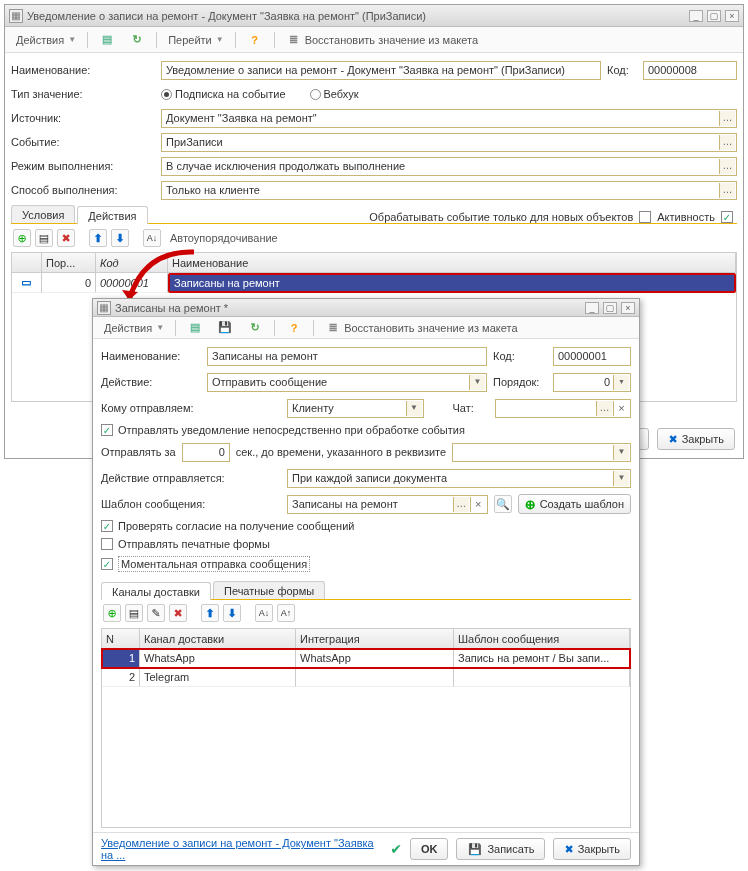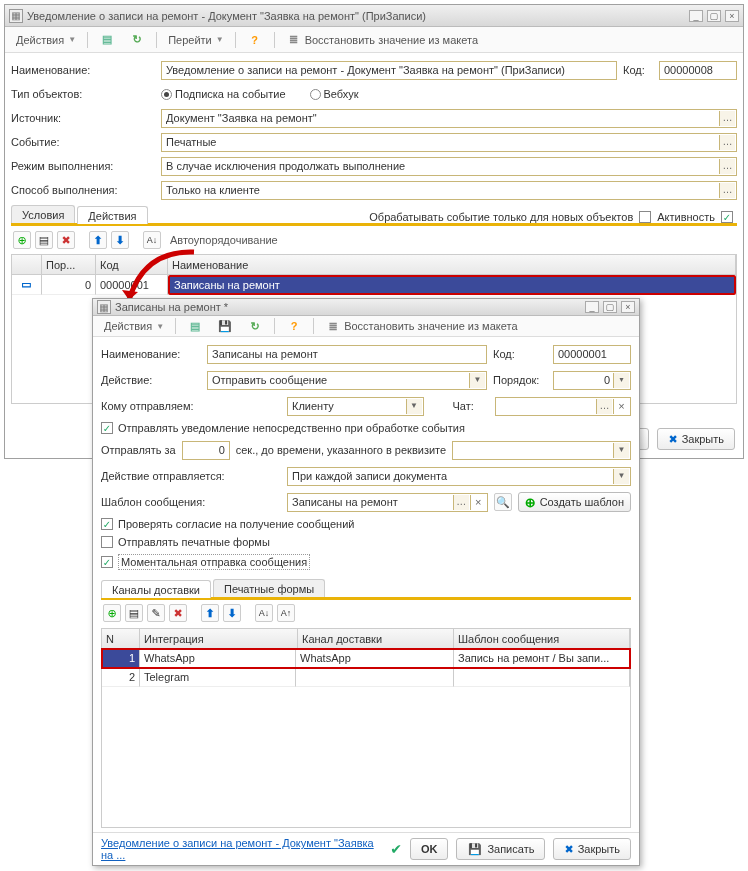--- a/index.html
+++ b/index.html
@@ -110,21 +110,21 @@
   .input .x2 {
     position: absolute; right: 1px; top: 1px;
     width: 16px; height: 15px;
     border-left: 1px solid #c8b678;
     text-align: center; line-height: 14px; color: #666;
   }
   .radio { display: inline-flex; align-items: center; gap: 3px; margin-right: 18px; }
   .rdot { width: 11px; height: 11px; border: 1px solid #888; border-radius: 50%; display: inline-flex; align-items: center; justify-content: center; }
   .rdot.sel::after { content: ""; width: 5px; height: 5px; background: #444; border-radius: 50%; }
   .chk { width: 12px; height: 12px; border: 1px solid #888; display: inline-flex; align-items: center; justify-content: center; color: #2a6; font-size: 10px; background:#fff; }
-  .tabs { display: flex; align-items: flex-end; border-bottom: 3px solid #eab308; margin-top: 4px; position: relative; }
+  .tabs { display: flex; align-items: flex-end; border-bottom: 1px solid #eab308; margin-top: 4px; position: relative; }
   .tab {
     padding: 3px 10px 2px;
     border: 1px solid #ccc;
     border-bottom: none;
     background: #f0f0f0;
     margin-right: 2px;
     border-radius: 3px 3px 0 0;
     font-size: 11px;
   }
   .tab.active { background: #fff; position: relative; top: 1px; }
@@ -149,21 +149,21 @@
   .gcell {
     border-right: 1px solid #ccc;
     padding: 2px 4px;
     display: flex; align-items: center;
     font-size: 11px;
   }
   .grid-row { display: flex; height: 20px; }
   .grid-row .gcell { border-bottom: 1px solid #eee; }
   .grid1-c0 { width: 30px; justify-content: center; }
   .grid1-c1 { width: 54px; }
-  .grid1-c2 { width: 72px; }
+  .grid1-c2 { width: 72px; font-style: italic; }
   .grid1-c3 { flex: 1; }
   .grid1-row-sel .grid1-c3 { background: #3b4a9a; color: #fff; border:2px solid #c00; border-radius:2px; }
   .minus { color: #06c; font-weight: bold; }
   .footer-main {
     position: absolute; right: 8px; bottom: 8px;
     display: flex; gap: 8px;
   }
   .btn {
     height: 22px;
     padding: 0 10px;
@@ -245,48 +245,48 @@
     </div>
   </div>
 
   <div class="content">
     <div class="row">
       <div class="lbl">Наименование:</div>
       <div class="input" style="flex:1">
         <span>Уведомление о записи на ремонт - Документ "Заявка на ремонт" (ПриЗаписи)</span>
       </div>
       <div style="width:30px">Код:</div>
-      <div class="input small" style="width:78px">
+      <div class="input small" style="width:94px">
         <span>00000008</span>
       </div>
     </div>
 
     <div class="row">
-      <div class="lbl">Тип объектов:</div>
+      <div class="lbl">Тип значение:</div>
       <label class="radio">
         <span class="rdot sel"></span>
         <span>Подписка на событие</span>
       </label>
       <label class="radio">
         <span class="rdot"></span>
         <span>Вебхук</span>
       </label>
     </div>
 
     <div class="row">
       <div class="lbl">Источник:</div>
       <div class="input">
         <span>Документ "Заявка на ремонт"</span>
         <span class="dots">…</span>
       </div>
     </div>
     <div class="row">
       <div class="lbl">Событие:</div>
       <div class="input">
-        <span>Печатные</span>
+        <span>ПриЗаписи</span>
         <span class="dots">…</span>
       </div>
     </div>
     <div class="row">
       <div class="lbl">Режим выполнения:</div>
       <div class="input">
         <span>В случае исключения продолжать выполнение</span>
         <span class="dots">…</span>
       </div>
     </div>
@@ -528,22 +528,22 @@
           <span style="font-size:9px">A↓</span>
         </div>
       <div class="sm-btn">
           <span style="font-size:9px">A↑</span>
         </div>
     </div>
 
     <div class="grid2">
       <div class="g2-head">
         <div class="gcell g2c0">N</div>
+        <div class="gcell g2c1">Канал доставки</div>
         <div class="gcell g2c2">Интеграция</div>
-        <div class="gcell g2c1">Канал доставки</div>
         <div class="gcell g2c3">Шаблон сообщения</div>
       </div>
       <div class="g2-body">
         <div class="g2-row hl">
           <div class="gcell g2c0 rt">1</div>
           <div class="gcell g2c1">WhatsApp</div>
           <div class="gcell g2c2">WhatsApp</div>
           <div class="gcell g2c3">Запись на ремонт / Вы запи...</div>
         </div>
         <div class="g2-row">

